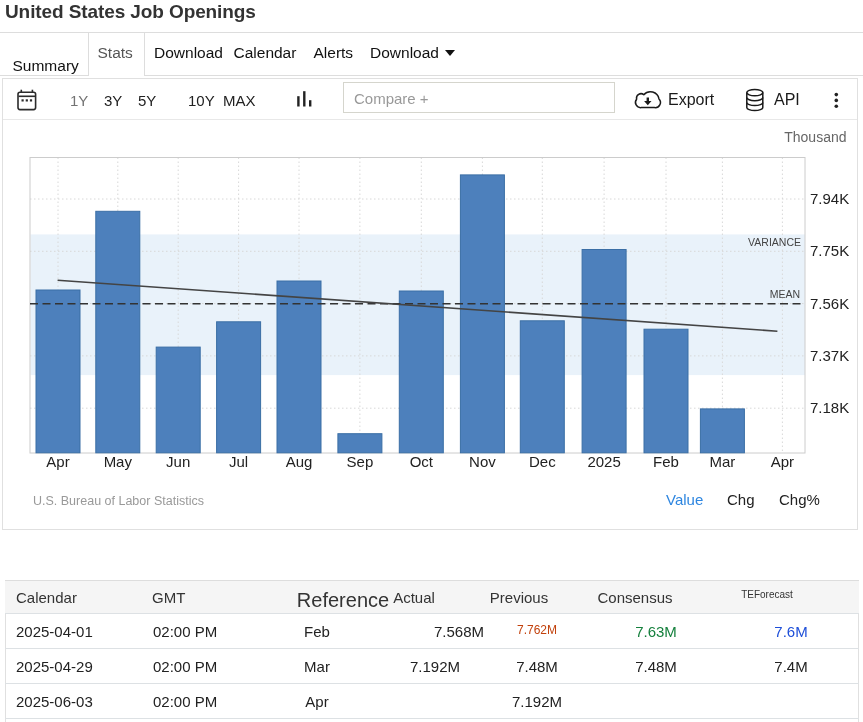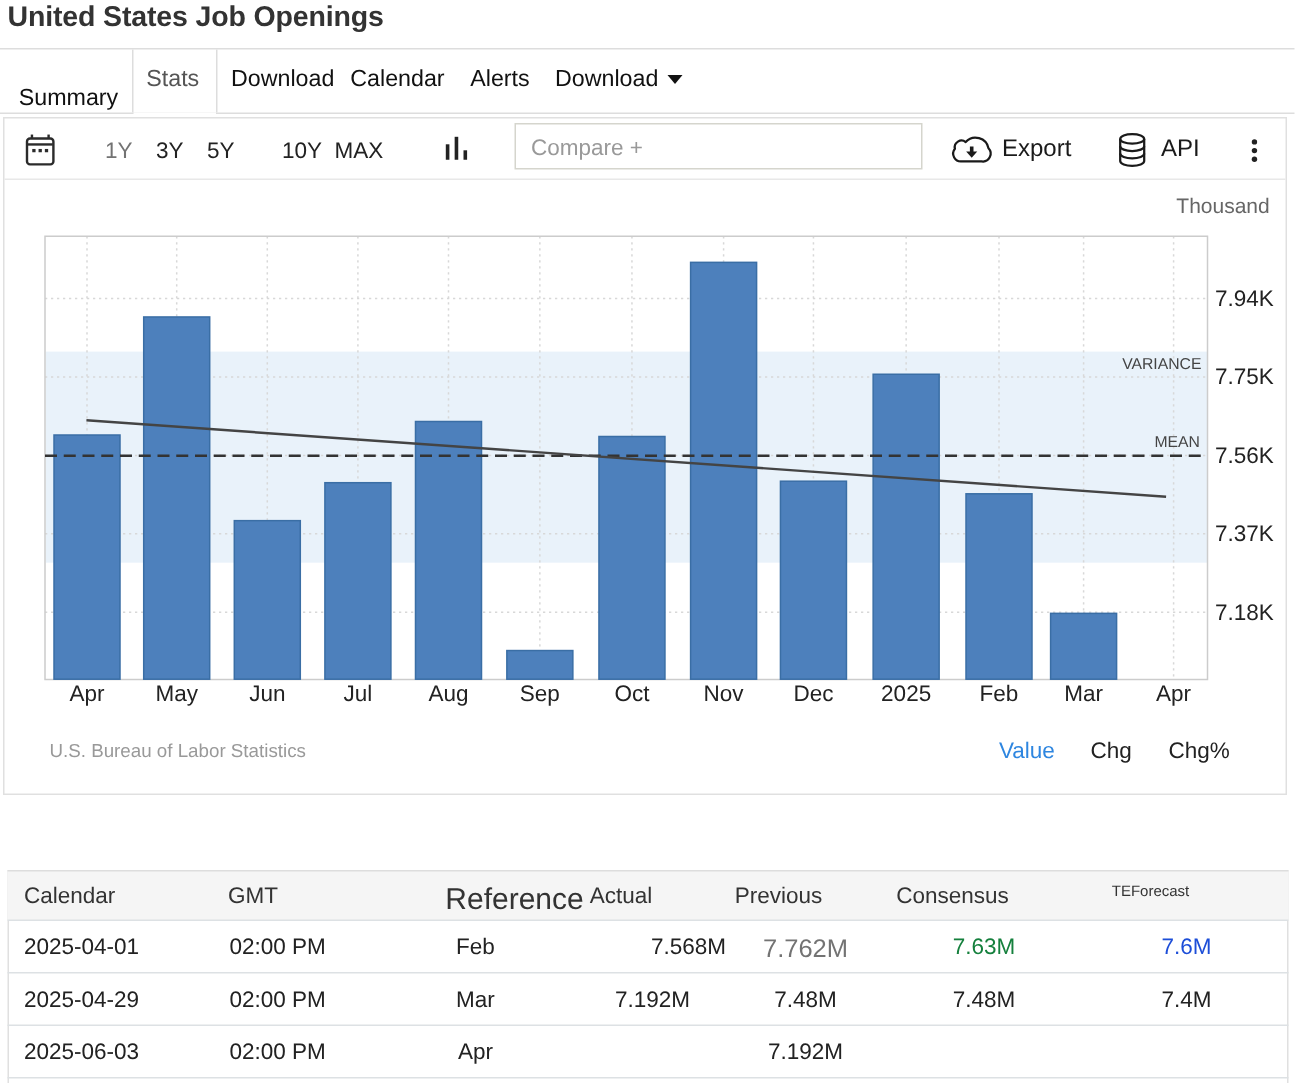--- a/index.html
+++ b/index.html
@@ -165,21 +165,21 @@
   <div class="abs ctr" style="left:304px;top:589px;font-size:20px;color:#333;margin-left:39px;">Reference</div>
   <div class="abs ctr" style="left:414px;top:589px;font-size:15px;color:#333;">Actual</div>
   <div class="abs ctr" style="left:519px;top:589px;font-size:15px;color:#333;">Previous</div>
   <div class="abs ctr" style="left:635px;top:589px;font-size:15px;color:#333;">Consensus</div>
   <div class="abs ctr" style="left:767px;top:589px;font-size:10px;color:#333;">TEForecast</div>
 
   <div class="abs" style="left:16px;top:623px;font-size:15px;color:#222;">2025-04-01</div>
   <div class="abs" style="left:153px;top:623px;font-size:15px;color:#222;">02:00 PM</div>
   <div class="abs ctr" style="left:317px;top:623px;font-size:15px;color:#222;">Feb</div>
   <div class="abs ctr" style="left:435px;top:623px;font-size:15px;color:#222;margin-left:24px;">7.568M</div>
-  <div class="abs ctr" style="left:537px;top:623px;font-size:17px;color:#737373;">7.762M</div>
+  <div class="abs ctr" style="left:537px;top:623px;font-size:12px;color:#c2410c;">7.762M</div>
   <div class="abs ctr" style="left:656px;top:623px;font-size:15px;color:#15803d;">7.63M</div>
   <div class="abs ctr" style="left:791px;top:623px;font-size:15px;color:#1d4ed8;">7.6M</div>
 
   <div class="abs" style="left:16px;top:658px;font-size:15px;color:#222;">2025-04-29</div>
   <div class="abs" style="left:153px;top:658px;font-size:15px;color:#222;">02:00 PM</div>
   <div class="abs ctr" style="left:317px;top:658px;font-size:15px;color:#222;">Mar</div>
   <div class="abs ctr" style="left:435px;top:658px;font-size:15px;color:#222;">7.192M</div>
   <div class="abs ctr" style="left:537px;top:658px;font-size:15px;color:#222;">7.48M</div>
   <div class="abs ctr" style="left:656px;top:658px;font-size:15px;color:#222;">7.48M</div>
   <div class="abs ctr" style="left:791px;top:658px;font-size:15px;color:#222;">7.4M</div>

